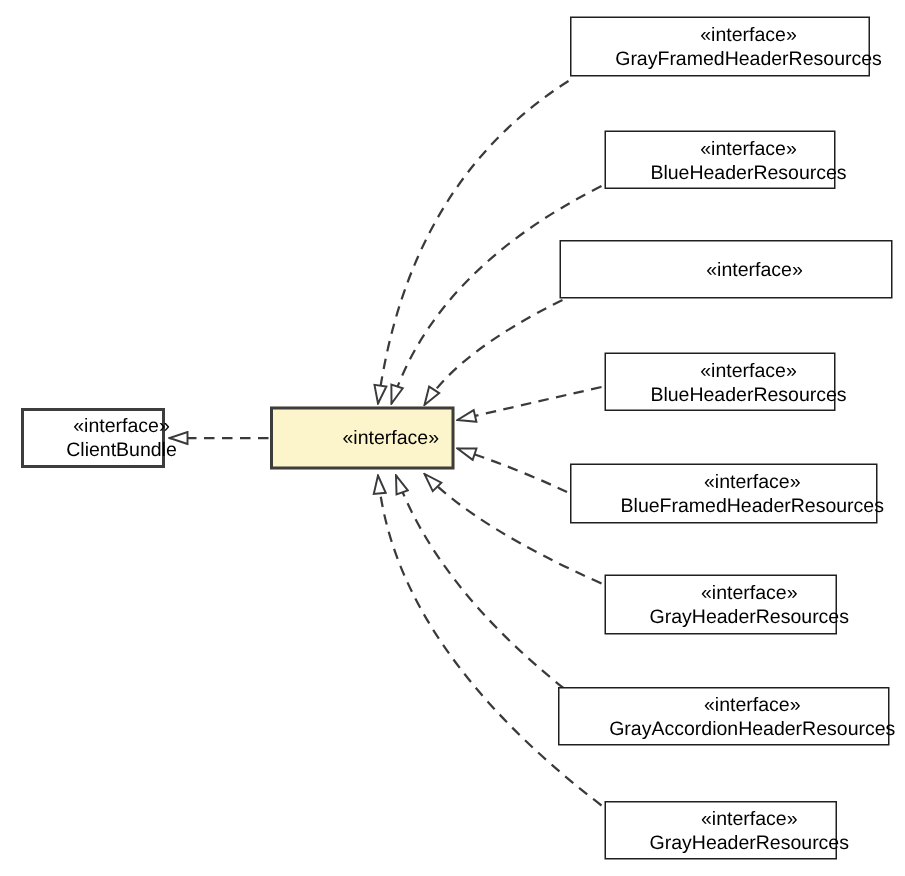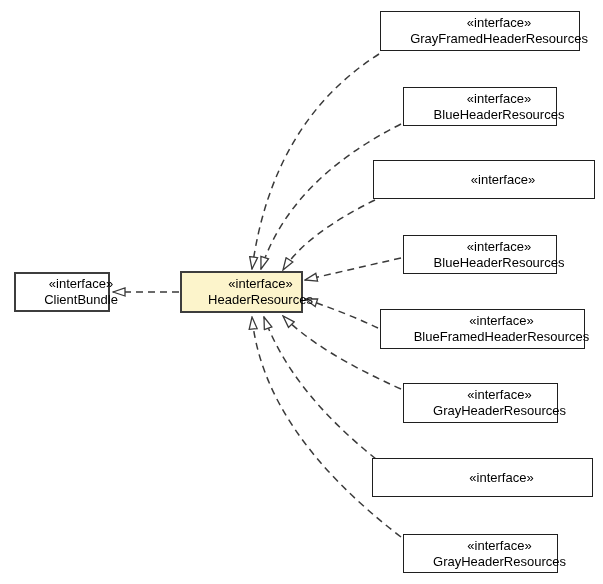--- a/index.html
+++ b/index.html
@@ -44,21 +44,20 @@
     </g>
   </svg>
 
   <div class="node major" style="left:14px;top:272px;width:96px;height:40px">
     <span class="stereo">«interface»</span>
     <span class="name">ClientBundle</span>
   </div>
 
   <div class="node major highlight" style="left:180px;top:271px;width:123px;height:42px">
     <span class="stereo">«interface»</span>
-    <span class="name">HeaderResources</span>
   </div>
 
   <div class="node" style="left:380px;top:11px;width:200px;height:40px">
     <span class="stereo">«interface»</span>
     <span class="name">GrayFramedHeaderResources</span>
   </div>
 
   <div class="node" style="left:403px;top:87px;width:154px;height:39px">
     <span class="stereo">«interface»</span>
     <span class="name">BlueHeaderResources</span>
@@ -78,20 +77,21 @@
     <span class="name">BlueFramedHeaderResources</span>
   </div>
 
   <div class="node" style="left:403px;top:383px;width:155px;height:40px">
     <span class="stereo">«interface»</span>
     <span class="name">GrayHeaderResources</span>
   </div>
 
   <div class="node" style="left:372px;top:458px;width:221px;height:39px">
     <span class="stereo">«interface»</span>
+    <span class="name">GrayAccordionHeaderResources</span>
   </div>
 
   <div class="node" style="left:403px;top:534px;width:155px;height:39px">
     <span class="stereo">«interface»</span>
     <span class="name">GrayHeaderResources</span>
   </div>
 
 </div>
 
 </body></html>

